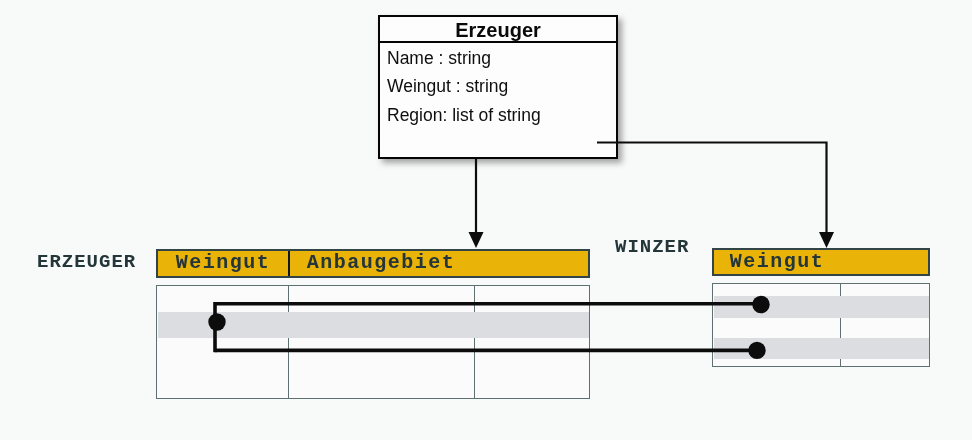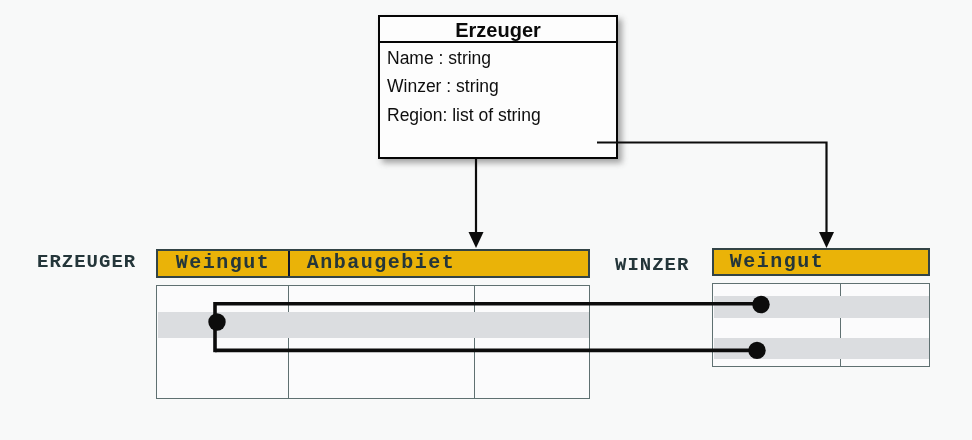--- a/index.html
+++ b/index.html
@@ -50,21 +50,21 @@
   .tbl-label{
     position:absolute;
     font-family:"Liberation Mono", monospace;
     font-weight:bold;
     font-size:19px;
     letter-spacing:1px;
     color:#24363a;
     white-space:nowrap;
   }
   #erz-label{left:37px; top:251px;}
-  #win-label{left:615px; top:254px;}
+  #win-label{left:615px; top:236px;}
 
   
   .tbl-header{
     position:absolute;
     display:flex;
     border:2px solid #334446;
     background:#eab308;
     z-index:2;
   }
   #erz-header{left:156px; top:249px; width:434px; height:29px;}
@@ -127,21 +127,21 @@
 </style>
 </head>
 <body>
 
 <div id="canvas">
 
   <div class="class-box">
     <div class="class-title">Erzeuger</div>
     <div class="class-attrs">
       <div class="class-attr">Name : string</div>
-      <div class="class-attr">Winzer : string</div>
+      <div class="class-attr">Weingut : string</div>
       <div class="class-attr">Region: list of string</div>
     </div>
   </div>
 
   <div class="tbl-label" id="erz-label">ERZEUGER</div>
 
   <div class="tbl-header" id="erz-header">
     <div class="th-cell c1">Weingut</div>
     <div class="th-cell th-div c2">Anbaugebiet</div>
   </div>

